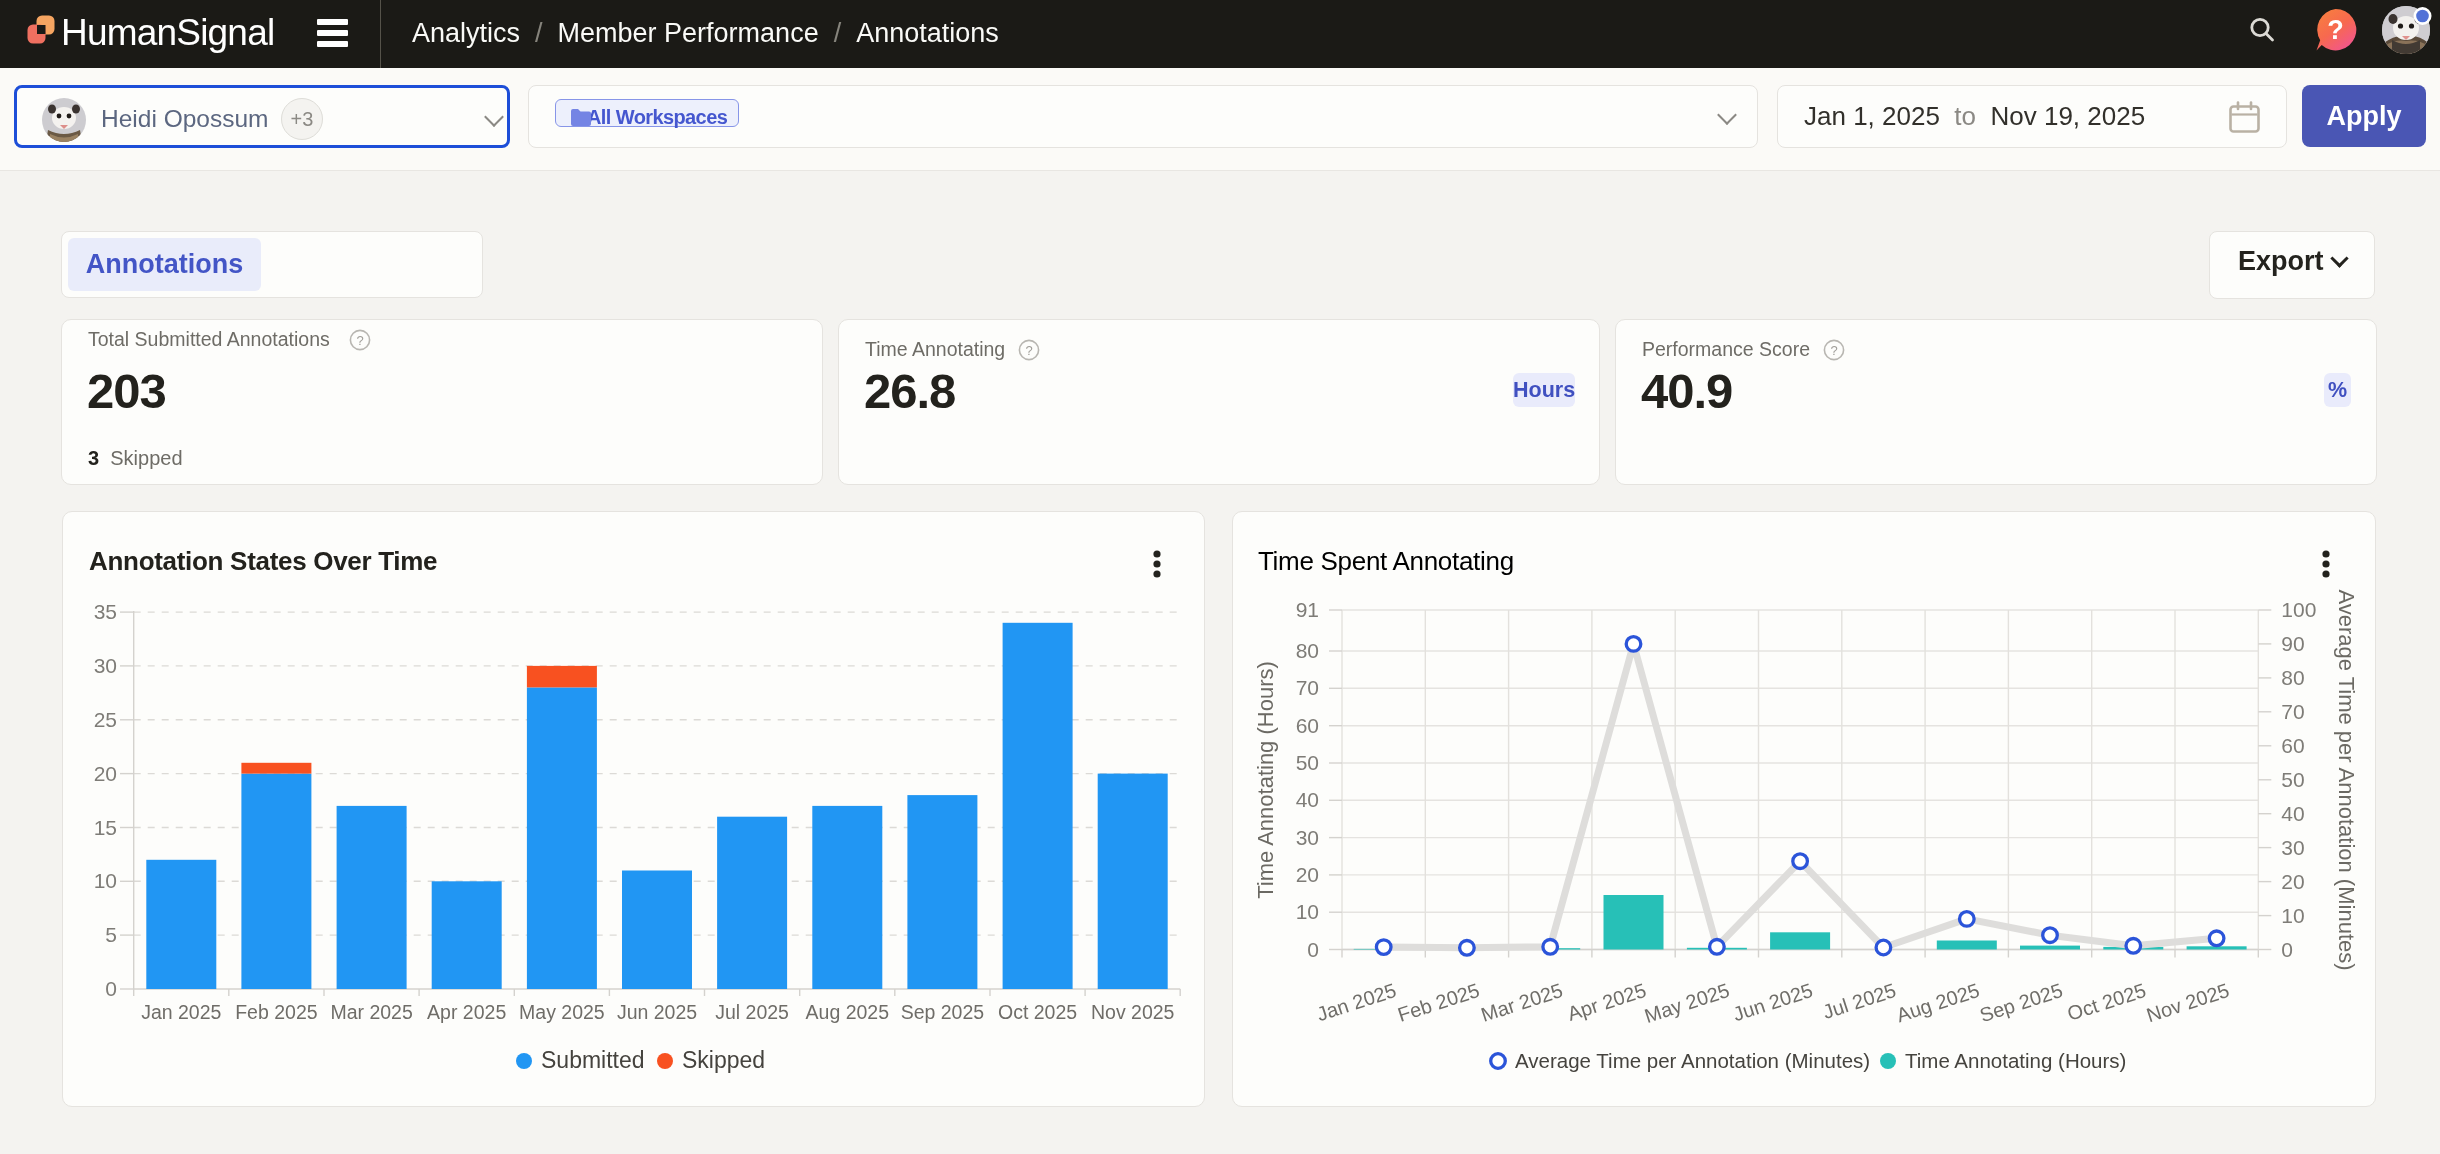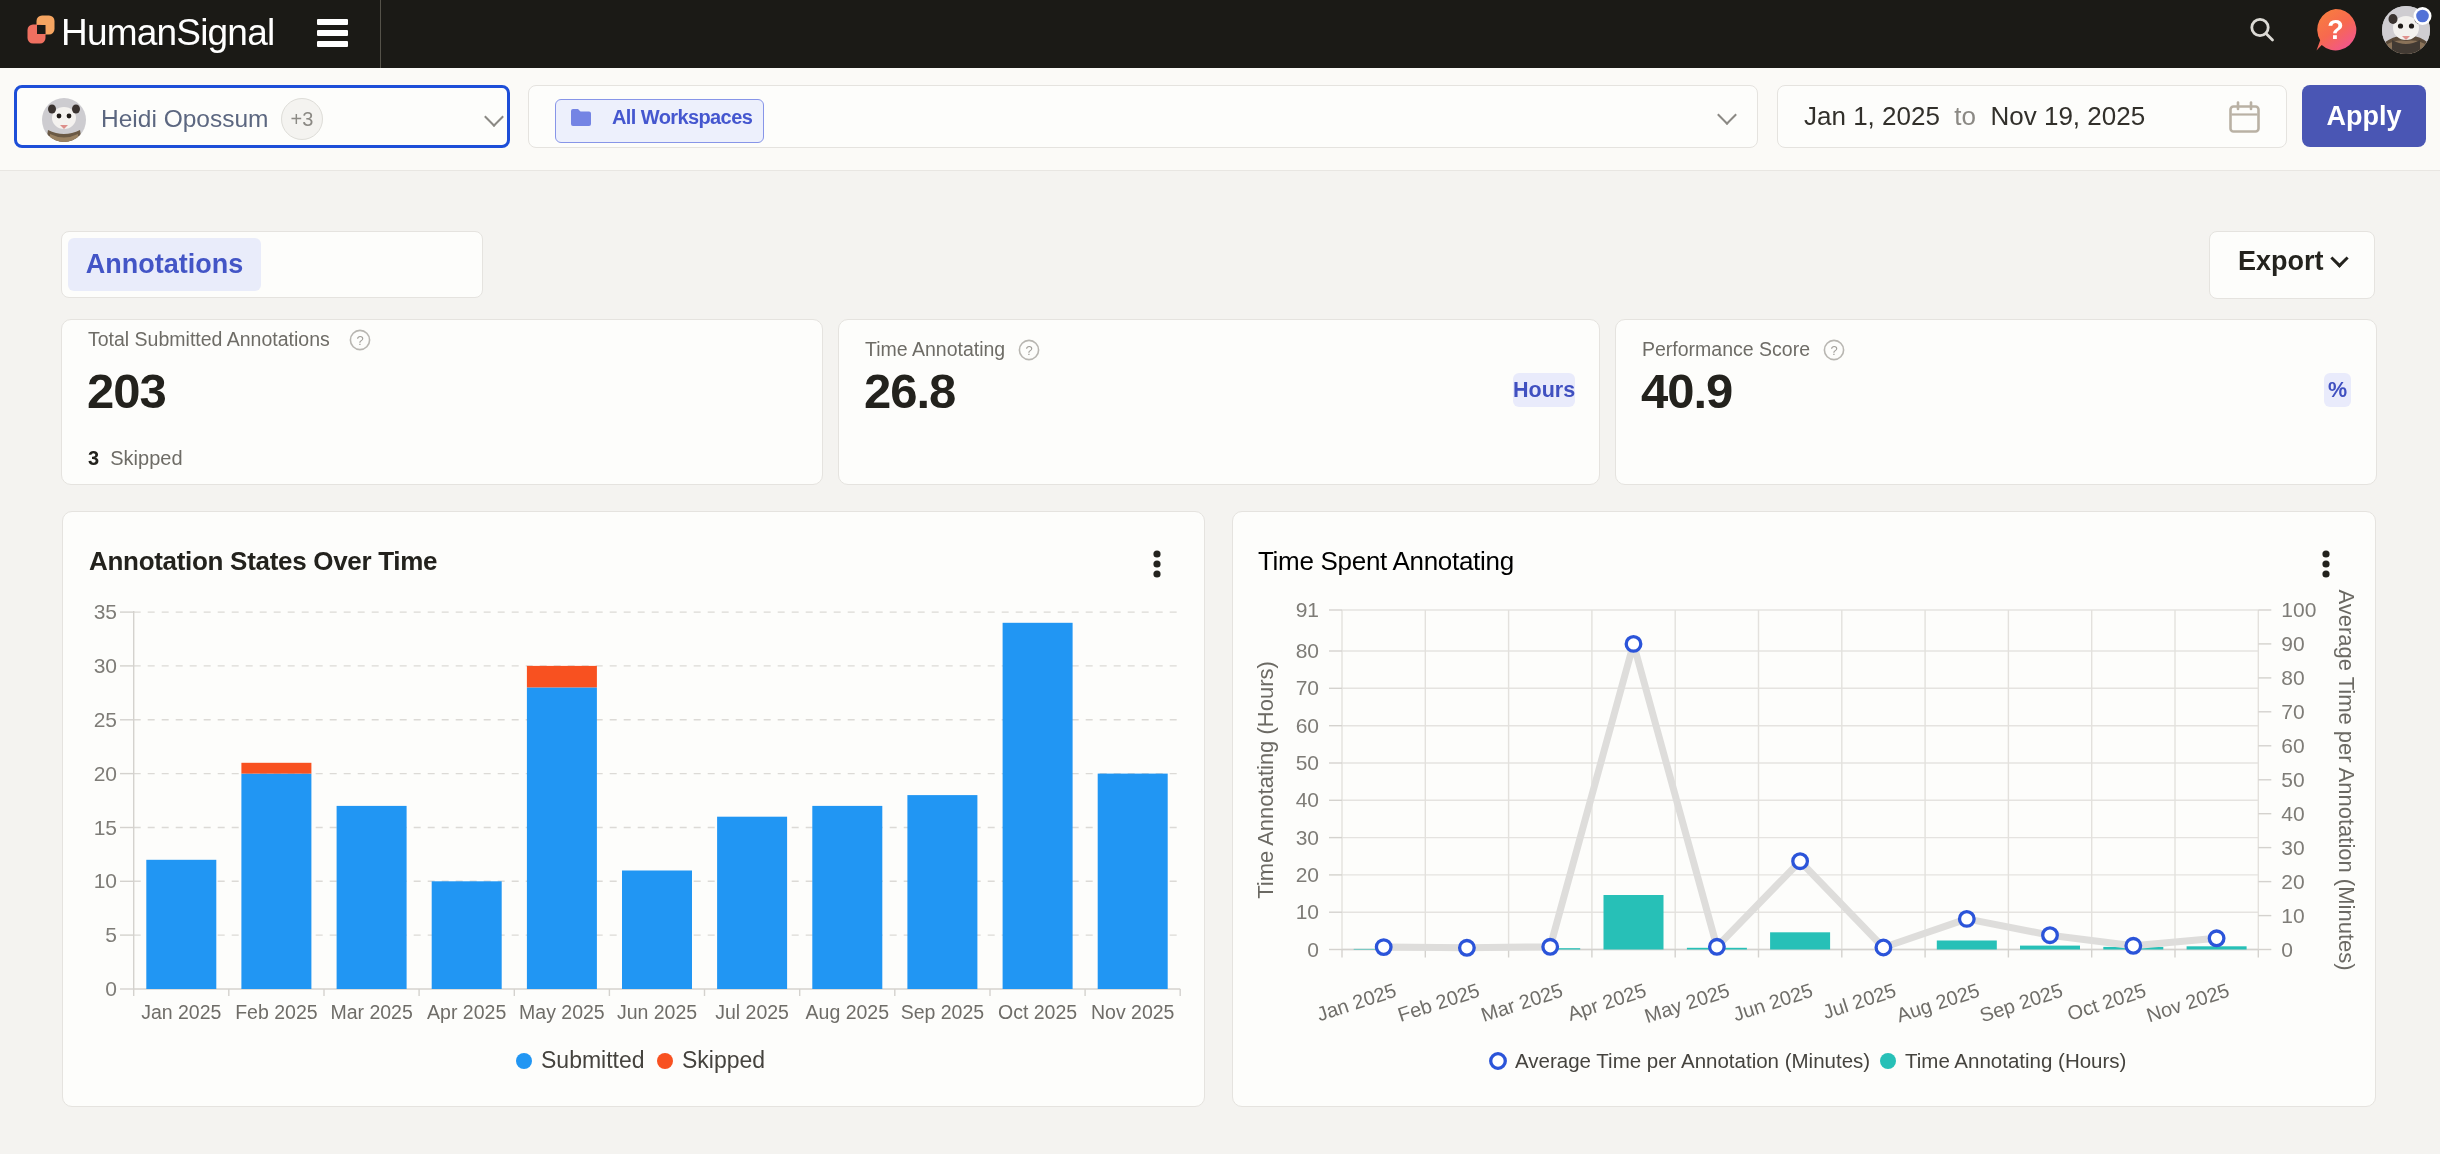--- a/index.html
+++ b/index.html
@@ -14,20 +14,21 @@
   <svg class="abs" style="left:27px;top:15px;" width="29" height="30" viewBox="0 0 29 30">
     <rect x="9.5" y="0.5" width="18" height="19" rx="5.5" fill="#f6a561"></rect>
     <rect x="0.5" y="9.5" width="18" height="19" rx="5.5" fill="#ef7060"></rect>
     <rect x="10" y="10" width="8.5" height="9" fill="#1b1a16"></rect>
   </svg>
   <div class="abs" style="left:61px;top:0;height:68px;line-height:66px;color:#ffffff;font-size:37px;font-weight:500;letter-spacing:-0.8px;">HumanSignal</div>
   <div class="abs" style="left:317px;top:19px;width:31px;height:5.5px;background:#fff;border-radius:1px;"></div>
   <div class="abs" style="left:317px;top:30px;width:31px;height:5.5px;background:#fff;border-radius:1px;"></div>
   <div class="abs" style="left:317px;top:41px;width:31px;height:5.5px;background:#fff;border-radius:1px;"></div>
   <div class="abs" style="left:380px;top:0;width:1px;height:68px;background:#555249;"></div>
+  <div class="abs" style="left:412px;top:0;height:68px;line-height:66px;font-size:27px;color:#fafaf7;">Analytics&nbsp;&nbsp;<span style="color:#86847c;">/</span>&nbsp;&nbsp;Member Performance&nbsp;&nbsp;<span style="color:#86847c;">/</span>&nbsp;&nbsp;Annotations</div>
   <svg class="abs" style="left:2246px;top:14px;" width="33" height="33" viewBox="0 0 33 33">
     <circle cx="14" cy="13.5" r="8.2" fill="none" stroke="#dcdad5" stroke-width="2.8"></circle>
     <line x1="20" y1="19.5" x2="26.5" y2="26" stroke="#dcdad5" stroke-width="2.8" stroke-linecap="round"></line>
   </svg>
   <svg class="abs" style="left:2313px;top:8px;" width="45" height="46" viewBox="0 0 45 46">
     <defs>
         <linearGradient id="hg" x1="0" y1="0" x2="0.7" y2="1">
       <stop offset="0" stop-color="#f8823c"></stop>
           <stop offset="0.55" stop-color="#f7694f"></stop>
           <stop offset="1" stop-color="#f2568c"></stop>
@@ -74,21 +75,21 @@
       <path d="M18 27 L26 27 L22 31 Z" fill="#dd8f8b"></path>
       <path d="M6 32 Q22 40 38 32 L40 44 L4 44 Z" fill="#6b5a45"></path>
       <path d="M8 36 Q22 43 36 36 L36 44 L8 44 Z" fill="#9a8262"></path>
     </g>
   </svg>
   <div class="abs" style="left:84px;top:0;height:63px;line-height:61px;font-size:24.5px;color:#5c6780;">Heidi Opossum</div>
   <div class="abs" style="left:264px;top:10px;width:42px;height:42px;border-radius:50%;background:#f4f3f0;border:1px solid #deddd8;line-height:40px;text-align:center;font-size:20px;color:#8b8984;">+3</div>
   <div class="abs chev" style="left:470px;top:22px;"></div>
 </div>
 <div class="abs" style="left:528px;top:85px;width:1230px;height:63px;background:#fdfdfb;border:1px solid #e5e3df;border-radius:8px;">
-  <div class="abs" style="left:26px;top:13px;height:44px;background:#edf0fc;border:1px solid #8795e8;border-radius:6px;padding:0 11px 0 56px;line-height:34px;font-size:20px;font-weight:bold;letter-spacing:-0.6px;color:#4557cf;">All Workspaces
+  <div class="abs" style="left:26px;top:13px;height:28px;background:#edf0fc;border:1px solid #8795e8;border-radius:6px;padding:0 11px 0 31px;line-height:34px;font-size:20px;font-weight:bold;letter-spacing:-0.6px;color:#4557cf;">All Workspaces
     <svg class="abs" style="left:14px;top:8px;" width="22" height="19" viewBox="0 0 22 19">
       <path d="M1 3 a2 2 0 0 1 2-2 L8 1 L10.5 3.5 L19 3.5 a2 2 0 0 1 2 2 L21 16 a2 2 0 0 1 -2 2 L3 18 a2 2 0 0 1 -2 -2 Z" fill="#7484e4"></path>
     </svg>
   </div>
   <div class="abs chev" style="left:1191px;top:22px;"></div>
 </div>
 <div class="abs" style="left:1777px;top:85px;width:510px;height:63px;background:#fdfdfb;border:1px solid #e5e3df;border-radius:8px;">
   <div class="abs" style="left:26px;top:0;height:63px;line-height:61px;font-size:26px;color:#32302b;">Jan 1, 2025&nbsp; <span style="color:#8b8984;">to</span> &nbsp;Nov 19, 2025</div>
   <svg class="abs" style="left:450px;top:15px;" width="33" height="33" viewBox="0 0 33 33">
     <rect x="2.5" y="5.5" width="28" height="25" rx="3" fill="none" stroke="#b9b1a4" stroke-width="2.6"></rect>

